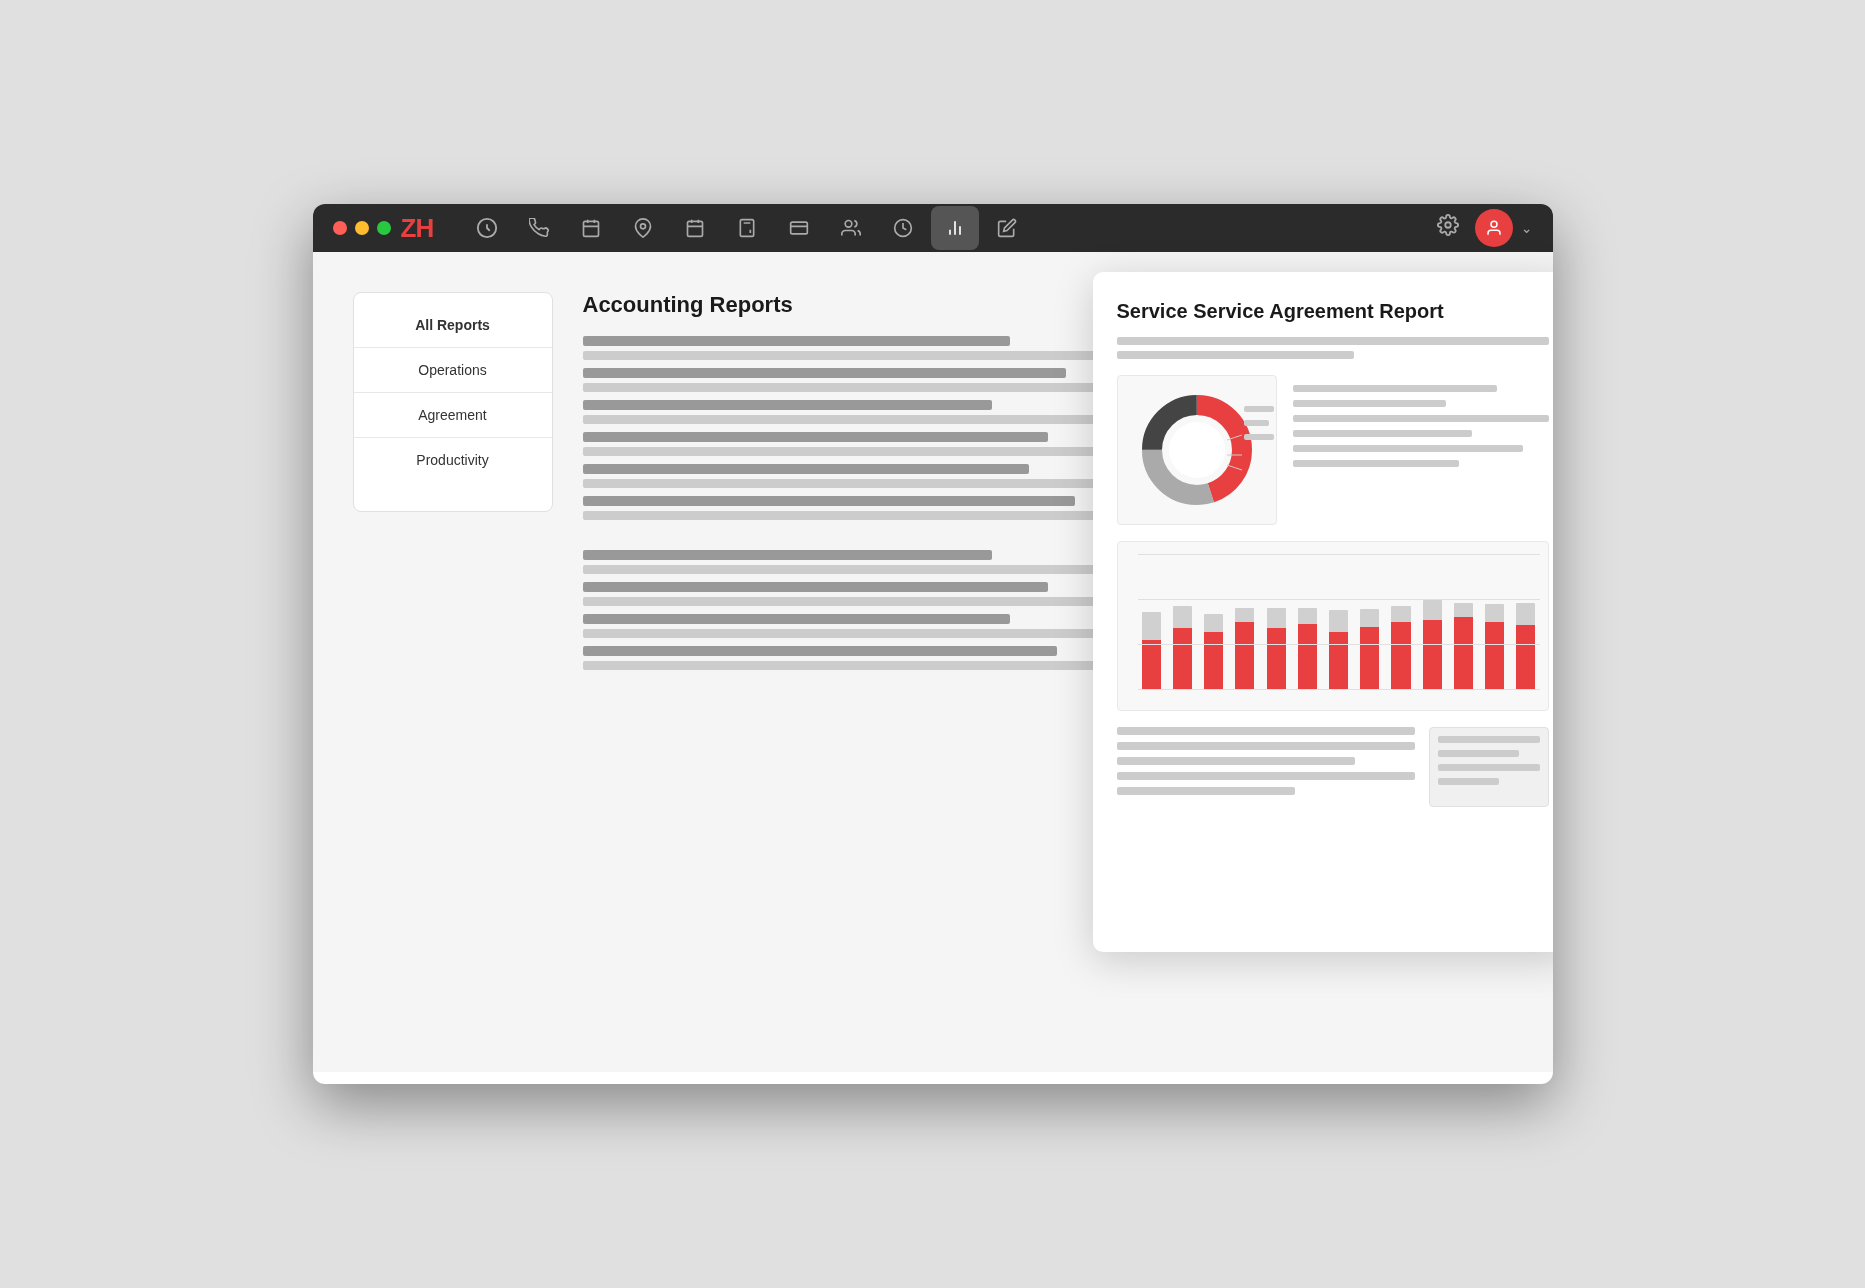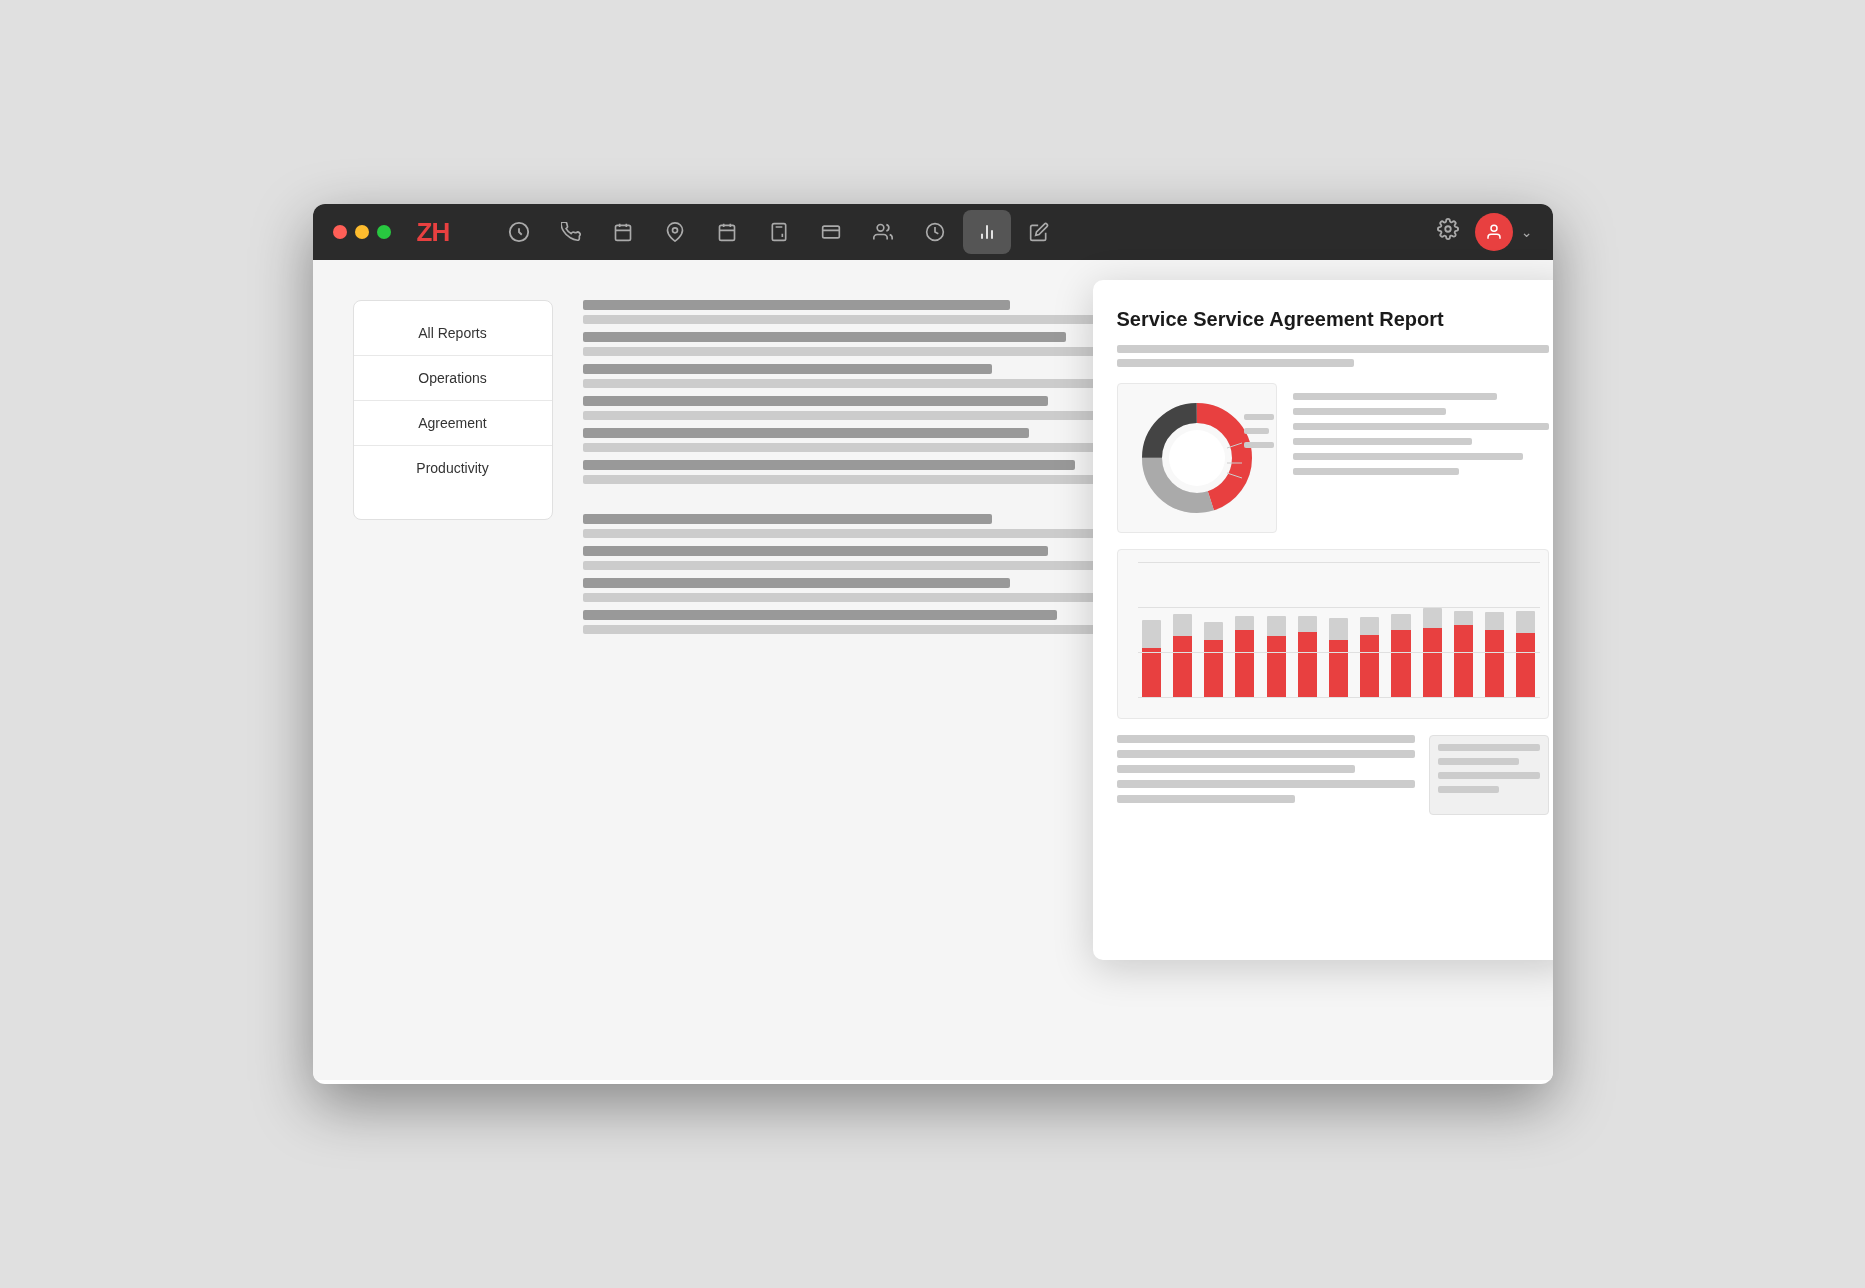--- a/index.html
+++ b/index.html
@@ -18,25 +18,24 @@
       min-height: 880px;
       background: #ffffff;
       border-radius: 12px;
       box-shadow: 0 20px 60px rgba(0,0,0,0.4);
       overflow: hidden;
     }
 
     
     .title-bar {
       background: #2b2b2b;
-      height: 56px;
+      height: 48px;
       display: flex;
       align-items: center;
       padding: 0 20px;
-      gap: 16px;
     }
     .traffic-lights {
       display: flex;
       gap: 8px;
       margin-right: 10px;
     }
     .tl { width: 14px; height: 14px; border-radius: 50%; }
     .tl-red { background: #ff5f57; }
     .tl-yellow { background: #febc2e; }
     .tl-green { background: #28c840; }
@@ -127,21 +126,21 @@
     }
     .sidebar-item {
       padding: 14px 24px;
       font-size: 14px;
       color: #333;
       cursor: pointer;
       border-bottom: 1px solid #e8e8e8;
       text-align: center;
     }
     .sidebar-item:last-child { border-bottom: none; }
-    .sidebar-item.active { font-weight: 400; }
+    .sidebar-item.active { font-weight: 700; }
 
     
     .reports-panel {
       flex: 1;
     }
 
     .section-title {
       font-size: 22px;
       font-weight: 700;
       color: #1a1a1a;
@@ -457,20 +456,21 @@
 
     <div class="sidebar">
       <div class="sidebar-item active">All Reports</div>
       <div class="sidebar-item">Operations</div>
       <div class="sidebar-item">Agreement</div>
       <div class="sidebar-item">Productivity</div>
     </div>
 
     <div class="reports-panel">
 
+      <div class="section-title">Accounting Reports</div>
       <div class="report-lines">
         <div class="report-line-pair">
           <div class="line-dark" style="width:46%"></div>
           <div class="line-light" style="width:74%"></div>
         </div>
         <div class="report-line-pair">
           <div class="line-dark" style="width:52%"></div>
           <div class="line-light" style="width:70%"></div>
         </div>
         <div class="report-line-pair">

